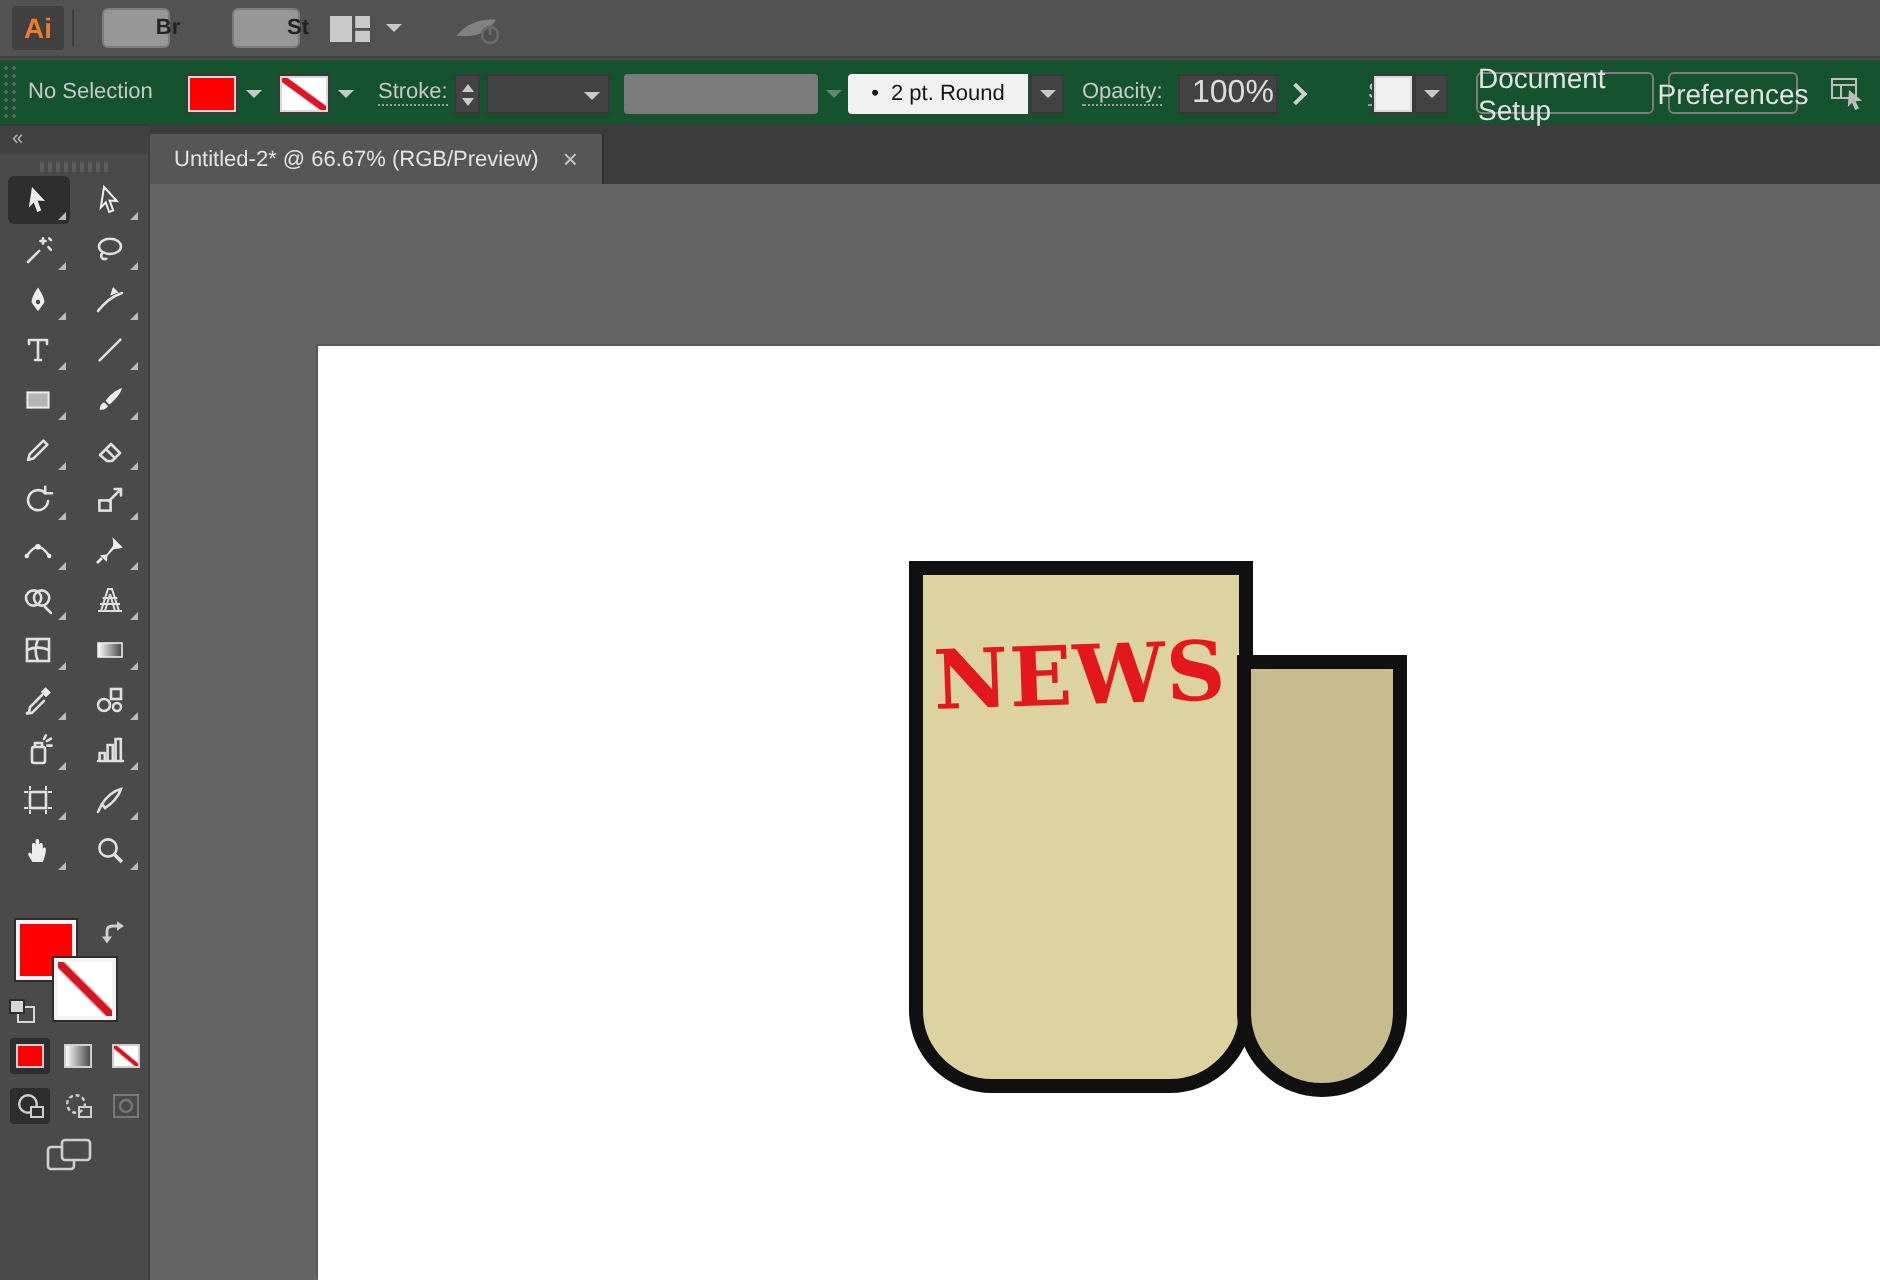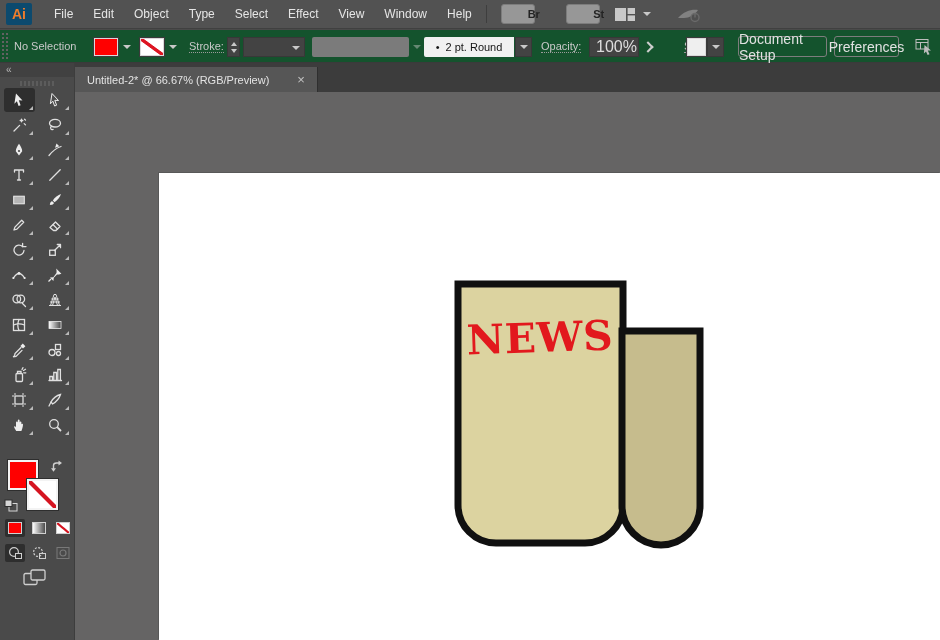--- a/index.html
+++ b/index.html
@@ -2,21 +2,21 @@
 <html><head>
 <meta charset="utf-8">
 <style>
   * { margin:0; padding:0; box-sizing:border-box; }
   html,body { width:940px; height:640px; overflow:hidden; }
   body { font-family:"Liberation Sans","DejaVu Sans",sans-serif; background:#4a4a4a; position:relative; }
 
   
   #menubar { position:absolute; left:0; top:0; width:940px; height:29px; background:#525252;
              border-bottom:1px solid #404040; display:flex; align-items:center; }
-  #app-logo { width:26px; height:22px; margin-left:6px; background:#0c4a6e; border-radius:2px;
+  #app-logo { width:26px; height:22px; margin-left:6px; background:#404040; border-radius:2px;
               color:#ED7C2B; font-weight:bold; font-size:14px; display:flex; align-items:center; justify-content:center; }
   #menu-items { display:flex; margin-left:12px; }
   .menu-item { color:#e6e6e6; font-size:12px; padding:0 10px; line-height:29px; cursor:default; }
   .mb-sep { width:1px; height:18px; background:#3e3e3e; margin:0 6px 0 4px; }
   .mb-sq { width:21px; height:20px; background:#979797; border:1px solid #7c7c7c; border-radius:3px;
            color:#232323; font-size:11px; font-weight:bold; display:flex; align-items:center; justify-content:center;padding-left:32px; }
   #bridge-button { margin-left:8px; } #stock-button { margin-left:31px;text-align:right; }
   #workspace-switcher { margin-left:14px; display:flex; align-items:center; }
   .chev { width:0; height:0; border-left:4px solid transparent; border-right:4px solid transparent;
           border-top:4px solid #c9c9c9; display:inline-block; }
@@ -86,45 +86,34 @@
   #color-mode-swatch { background:#f00; }
   #gradient-mode-swatch { background:linear-gradient(to right,#fdfdfd,#4c4c4c); }
   #none-mode-swatch { background:linear-gradient(to top right,#fff 40%,#d51420 46%,#d51420 54%,#fff 60%); }
   #draw-mode-row { top:481px; }
   #draw-inside-btn { opacity:.35; }
   #screen-mode-btn { position:absolute; left:23px; top:506px; }
 
   
   #tabbar { position:absolute; left:75px; top:63px; width:865px; height:29px; background:#3c3c3c; }
   #doc-tab { position:absolute; left:0; top:4px; height:25px; background:#565656; border-right:1px solid #2f2f2f;
-             display:flex; align-items:center; padding:0 12px; gap:28px; }
+             display:flex; align-items:center; padding:0 12px; gap:12px; }
   #doc-tab-title { color:#e3e3e3; font-size:11px; white-space:nowrap; }
   #tab-close { color:#c3c3c3; font-size:13px; line-height:13px; cursor:default; }
   #canvas { position:absolute; left:75px; top:92px; width:865px; height:548px; background:#656464; overflow:hidden; }
   #artboard { position:absolute; left:84px; top:81px; width:781px; height:467px; background:#ffffff;
               box-shadow:-1px -1px 0 #585858; }
   #artwork { position:absolute; left:378px; top:187px; }
   #news-headline { font-family:"DejaVu Serif","Liberation Serif",serif; font-weight:bold; letter-spacing:0.5px; }
 </style>
 </head>
 <body>
 
 <div id="menubar">
   <div id="app-logo">Ai</div>
-  <div id="menu-items">
-      <span class="menu-item">File</span>
-      <span class="menu-item">Edit</span>
-      <span class="menu-item">Object</span>
-      <span class="menu-item">Type</span>
-      <span class="menu-item">Select</span>
-      <span class="menu-item">Effect</span>
-      <span class="menu-item">View</span>
-      <span class="menu-item">Window</span>
-      <span class="menu-item">Help</span>
-    </div>
   <div class="mb-sep"></div>
   <div id="bridge-button" class="mb-sq">Br</div>
   <div id="stock-button" class="mb-sq">St</div>
   <div id="workspace-switcher">
     <svg width="22" height="15" viewBox="0 0 22 15">
       <rect x="1" y="1" width="11" height="13" fill="#c9c9c9"></rect>
       <rect x="13.6" y="1" width="7.4" height="6" fill="#c9c9c9"></rect>
       <rect x="13.6" y="8.4" width="7.4" height="5.6" fill="#c9c9c9"></rect>
     </svg>
     <span id="workspace-chevron" class="chev"></span>

